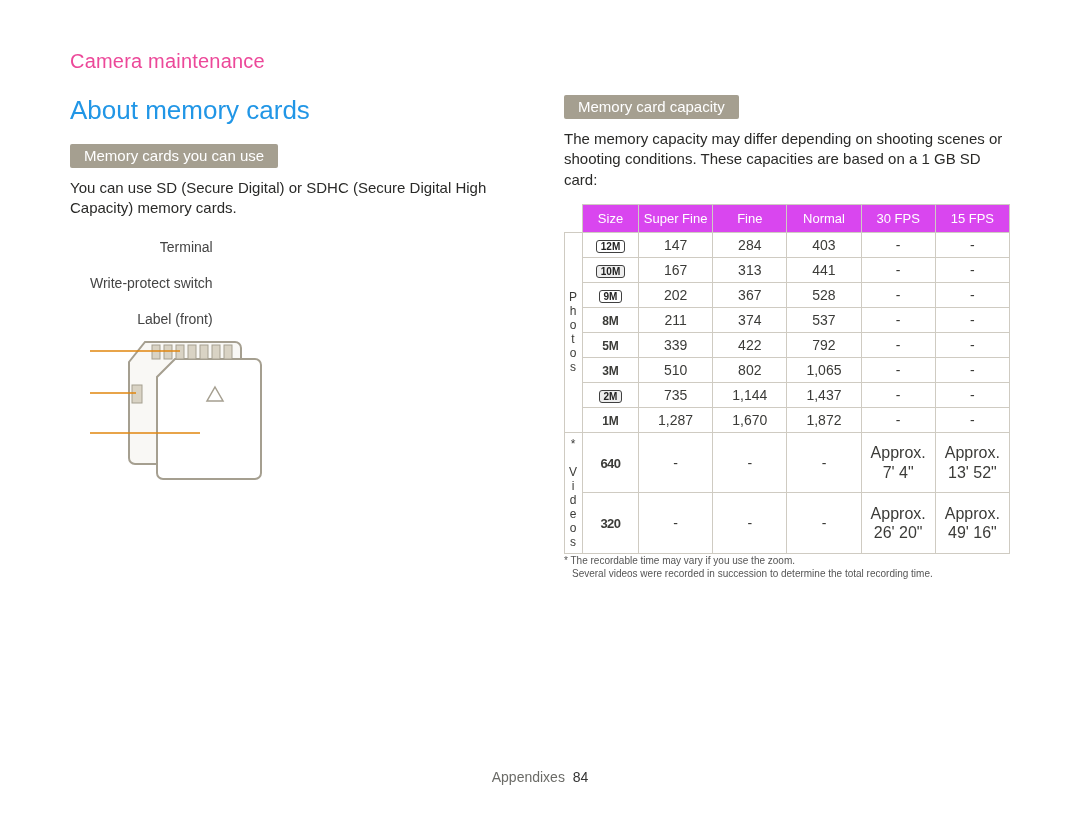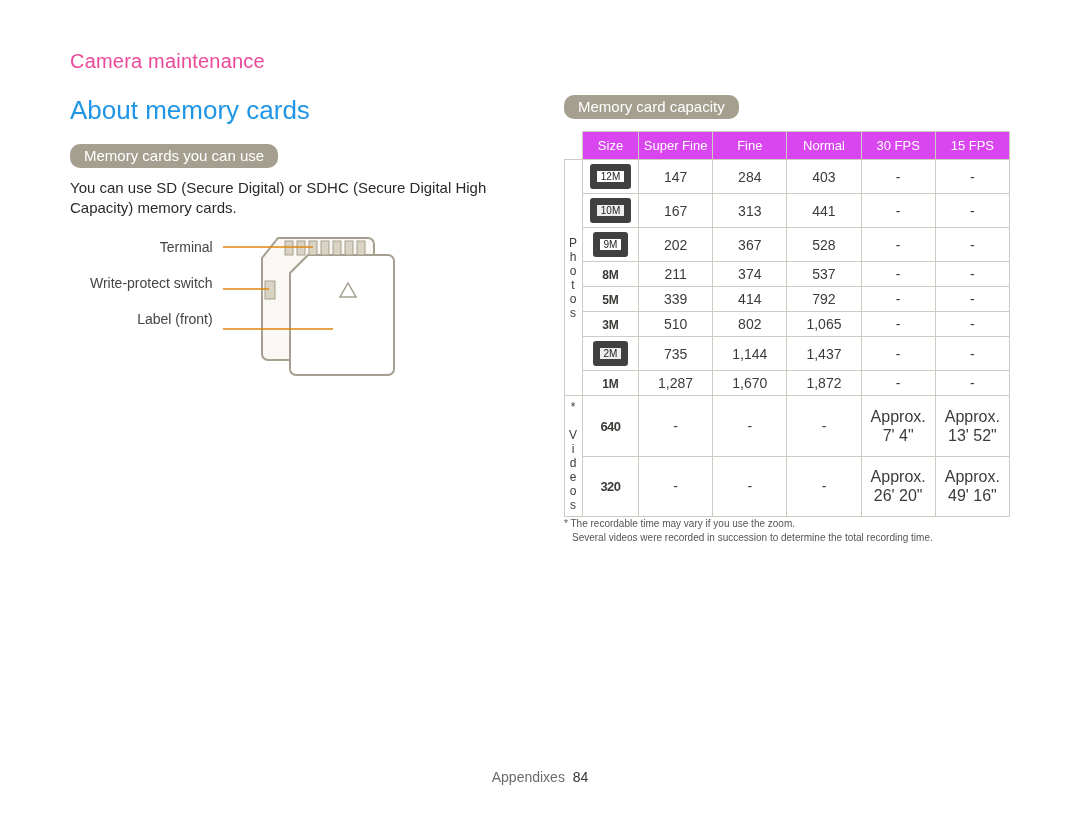--- a/index.html
+++ b/index.html
@@ -41,35 +41,36 @@
     font-size: 26px;
     font-weight: 400;
     margin: 0 0 18px 0;
   }
   .pill {
     display: inline-block;
     background: #a59f90;
     color: #fff;
     font-size: 15px;
     padding: 3px 14px 4px 14px;
-    border-radius: 10px;
+    border-radius: 2px;
     margin-bottom: 6px;
   }
   p.body {
     font-size: 15px;
     line-height: 1.35;
     margin: 4px 0 14px 0;
     color: #2a2a28;
     font-weight: 300;
   }
   .sd-figure {
     display: flex;
     align-items: flex-start;
     gap: 10px;
     margin: 8px 0 18px 20px;
+    flex-direction: column;
   }
   .sd-labels {
     display: flex;
     flex-direction: column;
     font-size: 14px;
     color: #444;
     text-align: right;
     gap: 20px;
     padding-top: 6px;
   }
@@ -101,24 +102,24 @@
   .cap-table col.sidecol { width: 18px; }
   .cap-table col.sizecol { width: 56px; }
   .side-label {
     font-size: 12px;
     letter-spacing: 1px;
     color: #555;
     padding: 0;
   }
   .size-chip {
     display: inline-block;
-    border: 7px solid #404040;
+    border: 1px solid #404040;
     border-radius: 3px;
     font-size: 10px;
-    font-weight: 400;
+    font-weight: 700;
     padding: 0px 4px;
     background: #fff;
     color: #222;
   }
   .size-chip.solid {
     background: #eee;
   }
   .size-plain {
     font-weight: 700;
     font-size: 12px;
@@ -190,20 +191,21 @@
               <line x1="0" y1="96" x2="110" y2="96"></line>
             </g>
           </svg>
         </div>
       </div>
 
     </div>
 
     <div class="col">
       <div class="pill">Memory card capacity</div>
+      <p class="body">The memory capacity may differ depending on shooting scenes or shooting conditions. These capacities are based on a 1 GB SD card:</p>
 
       <table class="cap-table">
         <colgroup>
           <col class="sidecol">
             <col class="sizecol">
             <col>
             <col>
             <col>
             <col>
             <col>
@@ -249,21 +251,21 @@
               <td><span class="size-plain">8M</span></td>
               <td>211</td>
               <td>374</td>
               <td>537</td>
               <td>-</td>
               <td>-</td>
             </tr>
             <tr>
               <td><span class="size-plain">5M</span></td>
               <td>339</td>
-              <td>414</td>
+              <td>422</td>
               <td>792</td>
               <td>-</td>
               <td>-</td>
             </tr>
             <tr>
               <td><span class="size-plain">3M</span></td>
               <td>510</td>
               <td>802</td>
               <td>1,065</td>
               <td>-</td>

